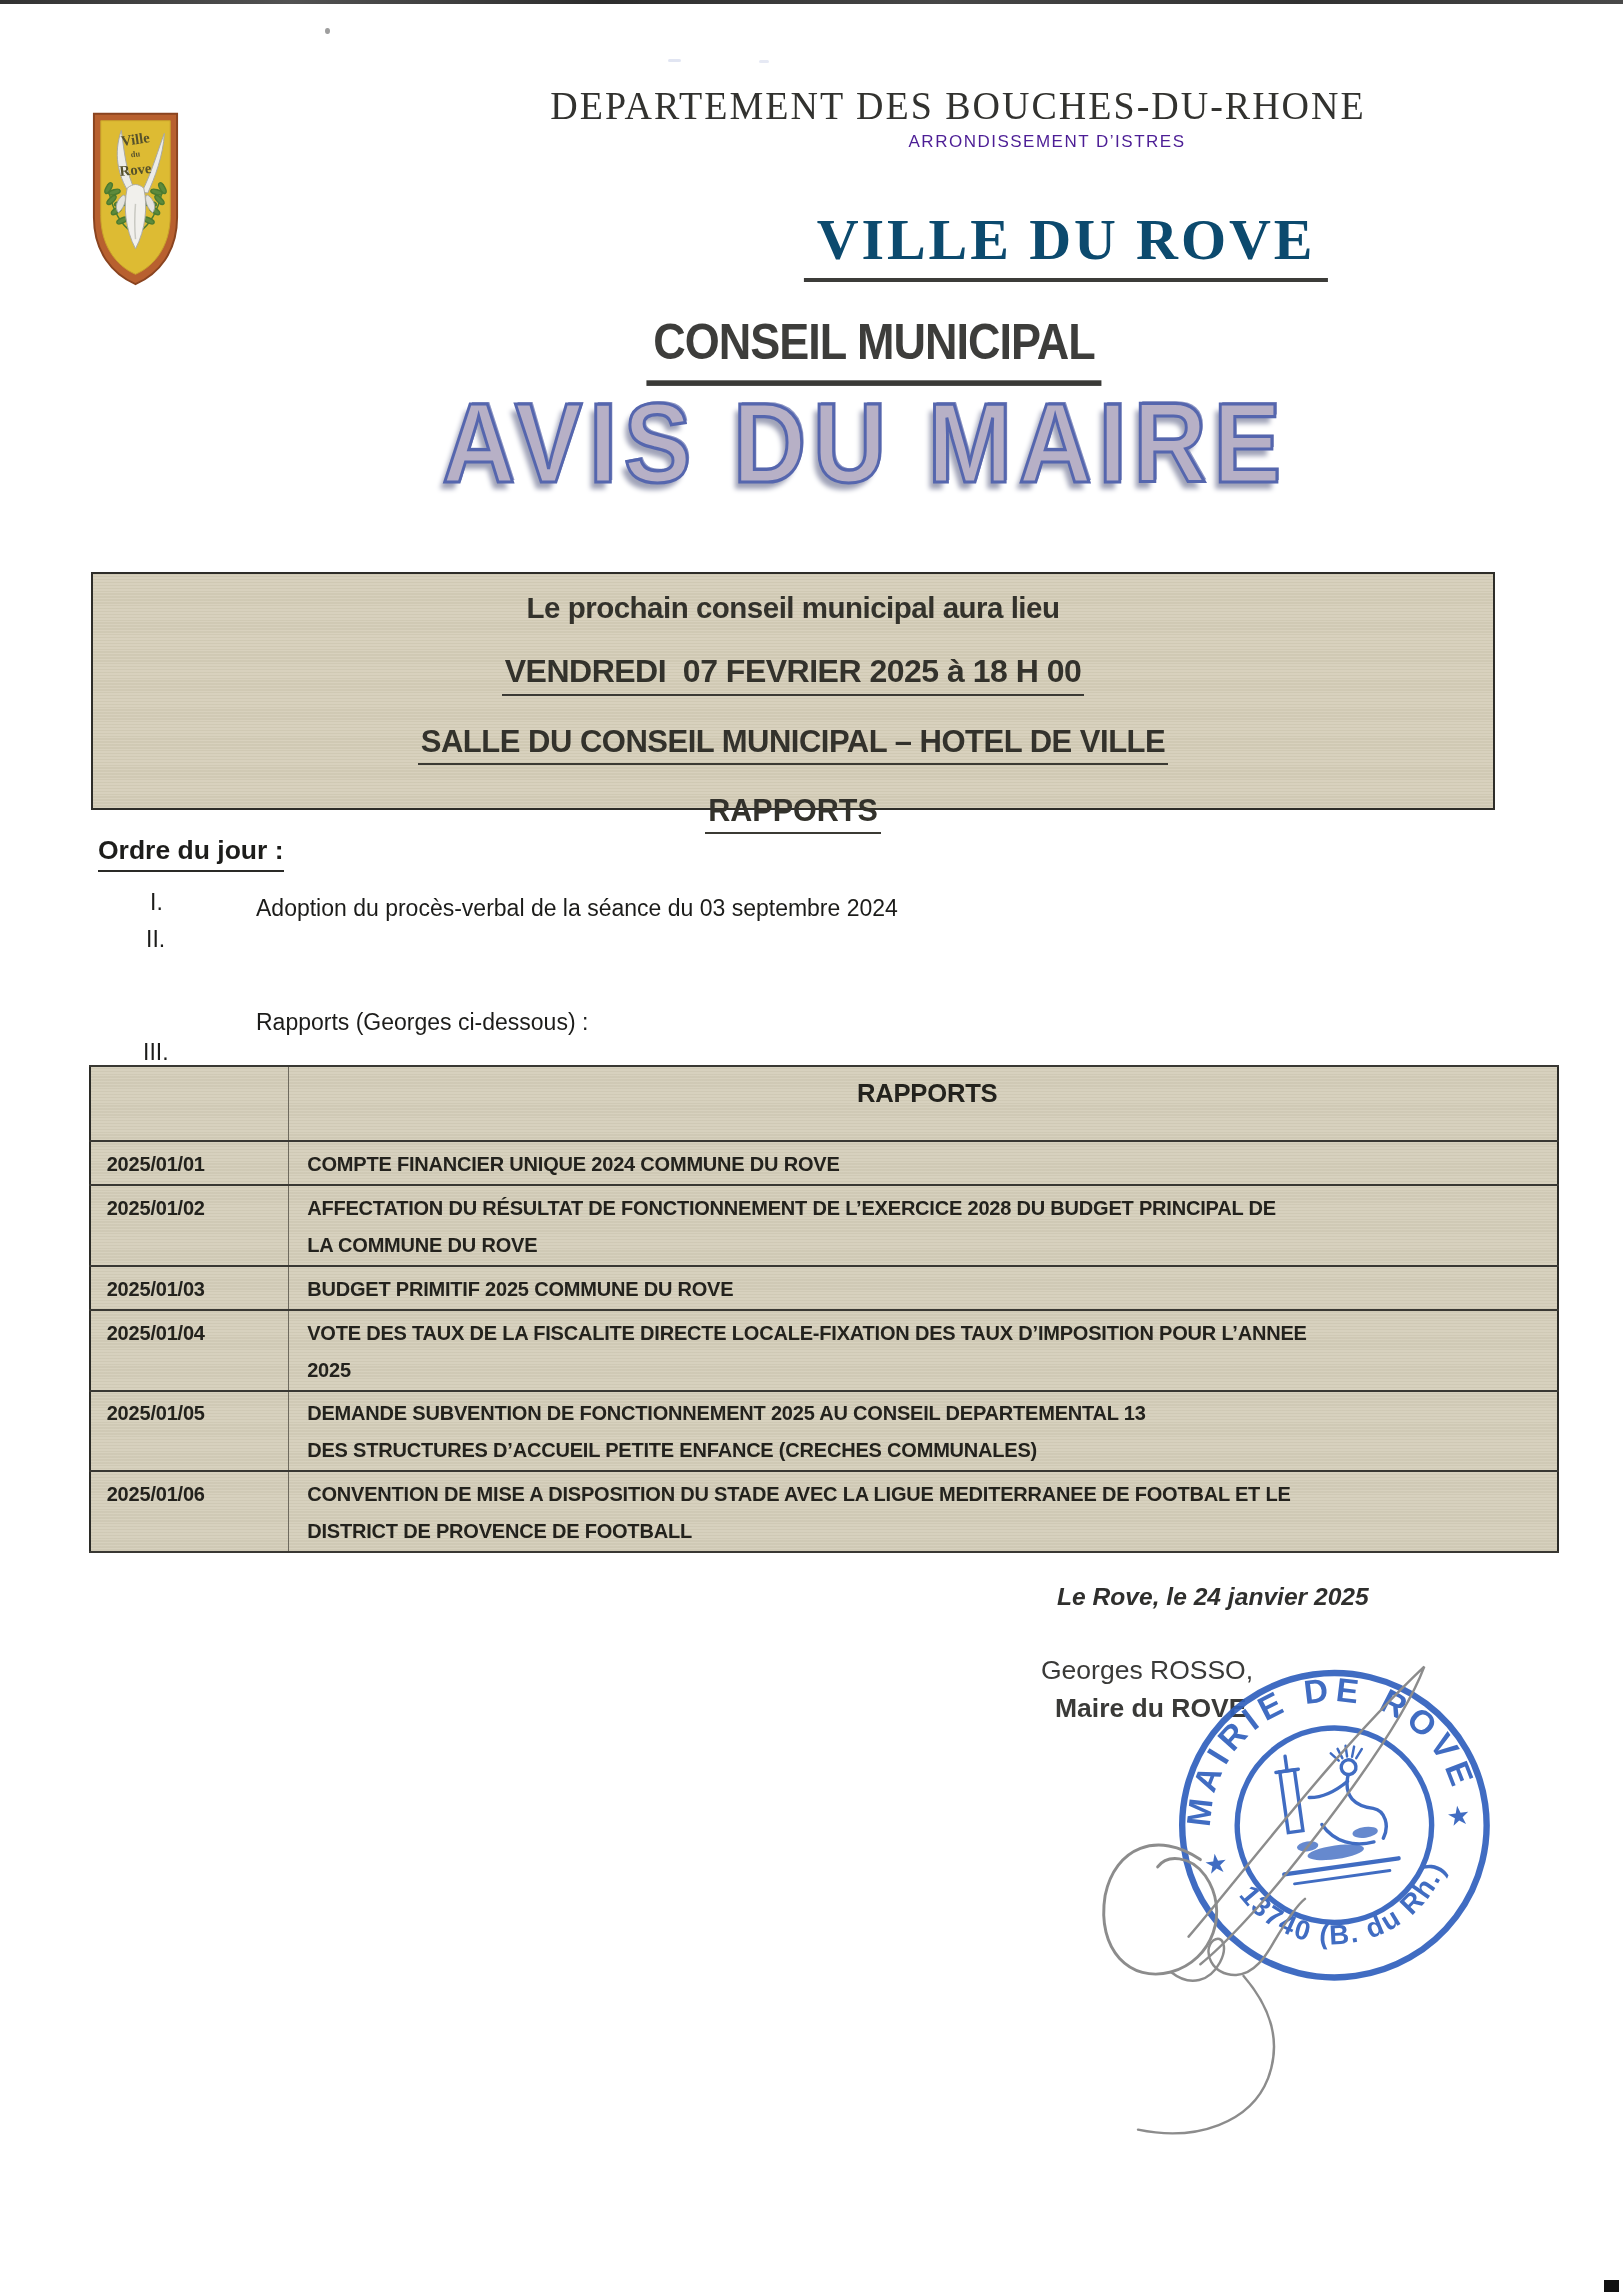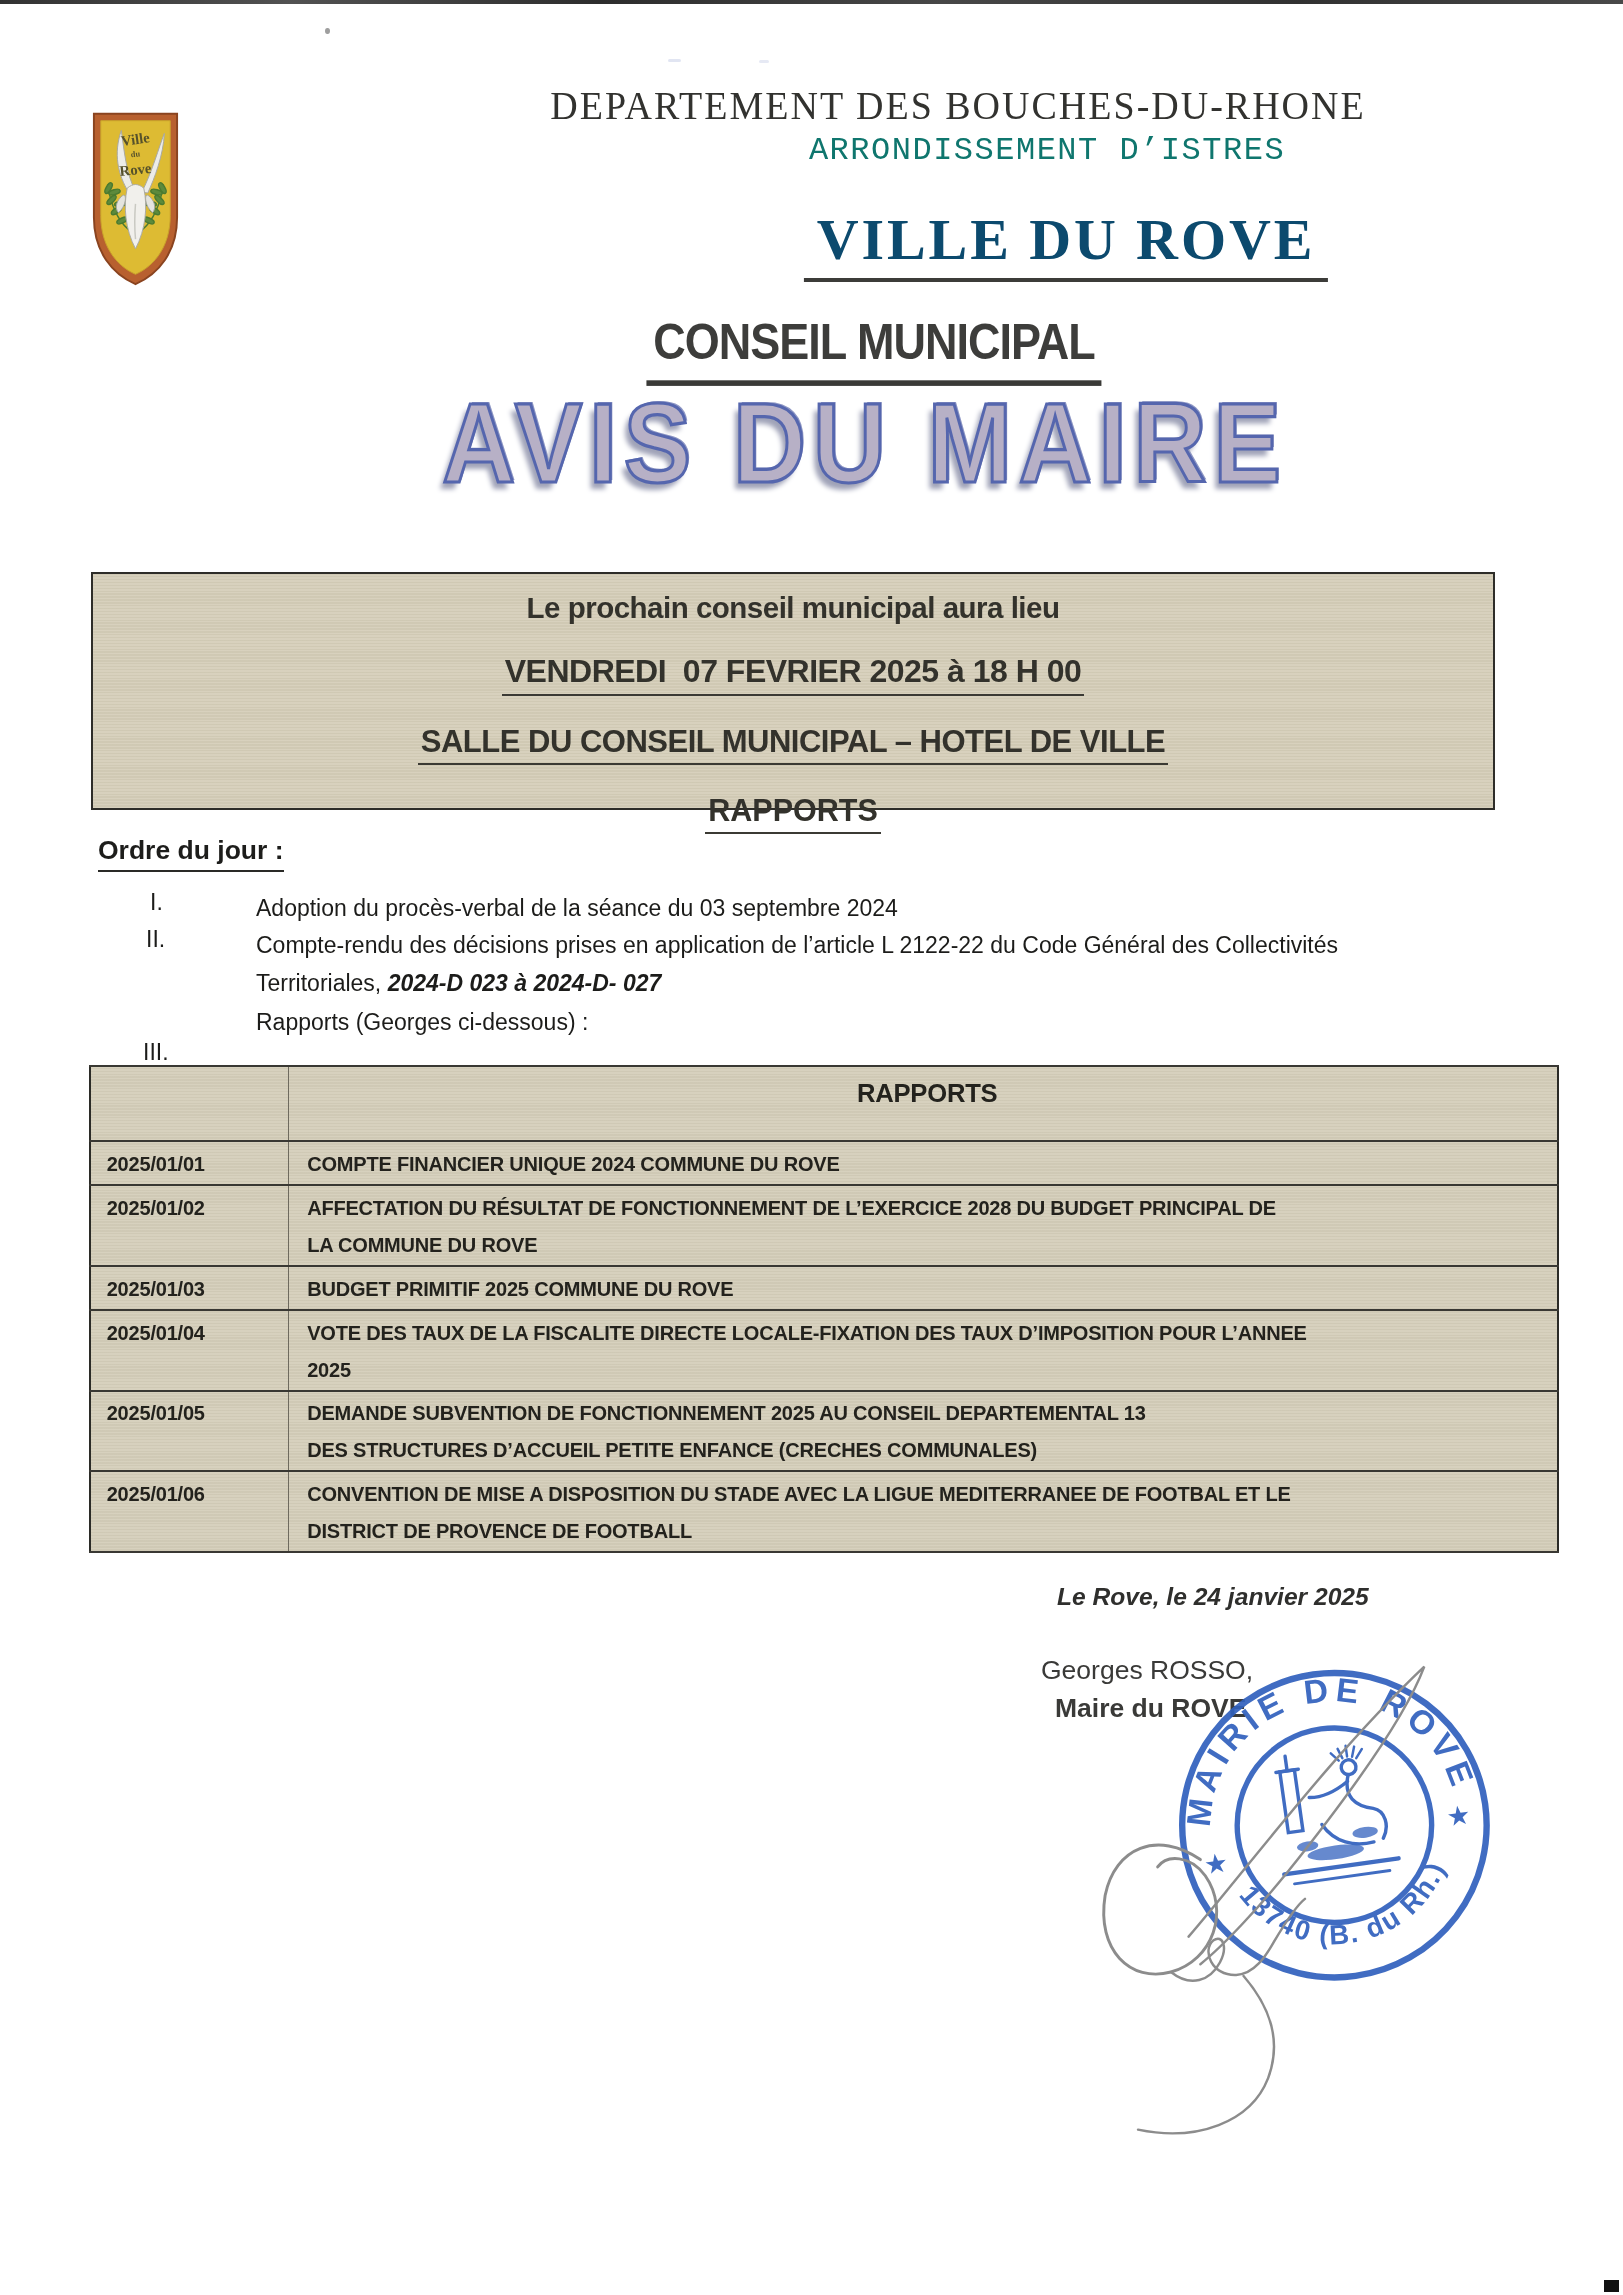--- a/index.html
+++ b/index.html
@@ -9,21 +9,21 @@
   }
   
   .scan-top{position:absolute;top:0;left:0;width:100%;height:4.4px;
     background:linear-gradient(90deg,#161616 0%,#3a3a3a 18%,#101010 37%,#2e2e2e 58%,#151515 80%,#303030 100%);
     opacity:.88;}
   .speck{position:absolute;background:#6a6a6a;border-radius:50%;}
   .corner-mark{position:absolute;right:3.9px;bottom:3.4px;width:14.7px;height:11.8px;background:#111;}
   
   .hdr{position:absolute;transform:translateX(-50%);white-space:nowrap;}
   .department{font-family:"Liberation Serif",serif;font-size:38px;letter-spacing:2px;color:#32322f;transform:translateX(-50%) scaleY(1.08);}
-  .arrondissement{font-family:Liberation Mono, monospace;font-size:32px;letter-spacing:1.5px;color:#0f766e;}
+  .arrondissement{font-family:Liberation Sans, sans-serif;font-size:17px;letter-spacing:1.5px;color:#4c1d95;}
   .city-title{font-family:"Liberation Serif",serif;font-size:58px;font-weight:bold;letter-spacing:2.9px;color:#0c4a6e;
     border-bottom:4.9px solid #3c3c39;padding:0 12.8px 4.9px 12.8px;}
   .council-title{font-size:45px;font-weight:bold;letter-spacing:-1px;color:#3d3d3b;
     border-bottom:5.9px solid #3a3a37;padding:0 6.9px 7.9px 6.9px;transform:translateX(-50%) scaleY(1.12);}
   .notice-title{
     font-size:101px;font-weight:bold;letter-spacing:6.9px;line-height:1;
     color:#b7b0c6;-webkit-text-stroke:2.9px #5566ae;
     text-shadow:-4.9px 5.9px 4.9px #a0a3b8, 2px -2px 0 #8e97c4;
     transform:translateX(-50%) scaleY(1.12);
   }
@@ -130,22 +130,20 @@
     <span class="announce-line announce-intro">Le prochain conseil municipal aura lieu</span>
     <span class="announce-line announce-date announce-u">VENDREDI  07 FEVRIER 2025 à 18 H 00</span>
     <span class="announce-line announce-place announce-u">SALLE DU CONSEIL MUNICIPAL – HOTEL DE VILLE</span>
     <span class="announce-line announce-reports announce-u">RAPPORTS</span>
   </div>
 
   <div class="agenda-title">Ordre du jour :</div>
   <span class="agenda-num" style="left:150px;top:889px;">I.</span>
   <span class="agenda-text" style="top:889px;">Adoption du procès-verbal de la séance du 03 septembre 2024</span>
   <span class="agenda-num" style="left:146px;top:926px;">II.</span>
-  <span class="agenda-text" style="top:926px;"><span>Compte-rendu des décisions prises en application de l’article L 2122-22 du Code Général des Collectivités
-Territoriales, </span><span class="agenda-bold">2024-D 023 à 2024-D- 027</span></span>
   <span class="agenda-num" style="left:143px;top:1003px;margin-top:36px;">III.</span>
   <span class="agenda-text" style="top:1003px;">Rapports (Georges ci-dessous) :</span>
 
   <table class="reports-table">
     <tbody>
         <tr class="hdr-row">
       <td class="col-ref"></td>
       <td class="col-label hdr-label">RAPPORTS</td>
     </tr>
     <tr style="height:37px;">

